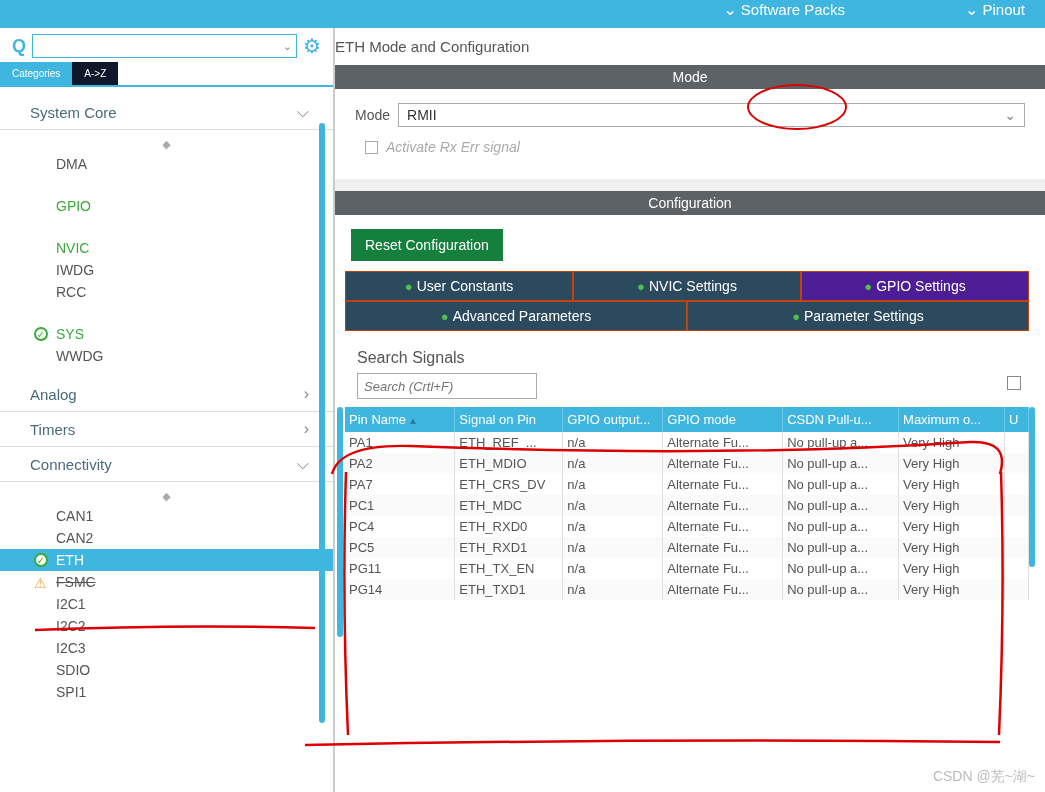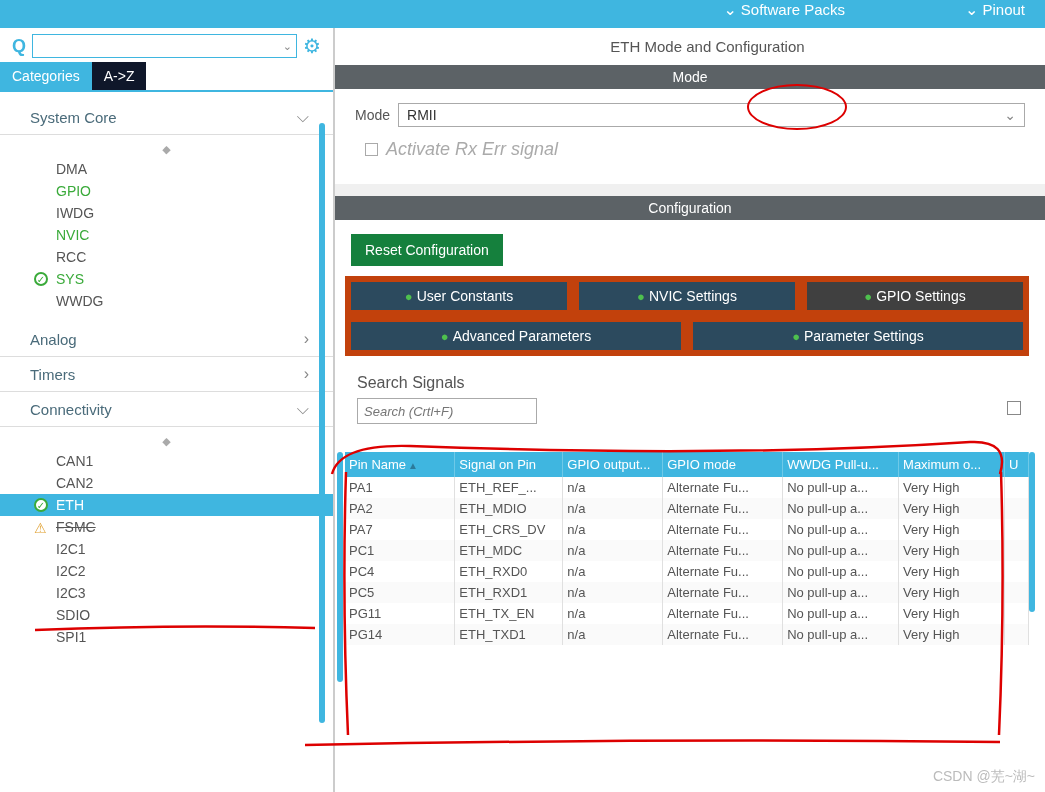--- a/index.html
+++ b/index.html
@@ -9,57 +9,57 @@
   .topbar-item::before { content: "\2304"; margin-right: 4px; font-size: 16px; }
   .main { display: flex; height: calc(100% - 28px); }
   .left { width: 335px; border-right: 2px solid #ccc; display: flex; flex-direction: column; position: relative; }
   .left-scroll { position: absolute; right: 8px; top: 95px; width: 6px; height: 600px; background: #3fb6e0; border-radius: 3px; }
   .search-row { display: flex; align-items: center; padding: 6px 12px 4px 12px; gap: 6px; }
   .search-icon { color: #3fb6e0; font-size: 18px; font-weight: bold; }
   .search-box { flex: 1; height: 24px; border: 1px solid #3fb6e0; padding: 0 4px; display: flex; align-items: center; justify-content: flex-end; }
   .search-chevron { color: #888; font-size: 11px; }
   .gear { color: #3fb6e0; font-size: 20px; }
   .tab-row { display: flex; border-bottom: 2px solid #3fb6e0; }
-  .tab { padding: 6px 12px; font-size: 14px; cursor: pointer; }
+  .tab { padding: 6px 12px; font-size: 10px; cursor: pointer; }
   .tab.active { background: #3fb6e0; color: #fff; }
   .tab.dark { background: #0f172a; color: #fff; }
   .cat-section { padding: 8px 0; }
   .cat-header { display: flex; justify-content: space-between; align-items: center; padding: 8px 24px 8px 30px; color: #4a6b7a; font-size: 15px; cursor: pointer; border-bottom: 1px solid #ddd; }
   .chev { color: #888; font-size: 16px; }
   .cat-body { padding: 6px 0 10px 0; }
   .cat-updown { text-align: center; color: #aaa; font-size: 11px; padding: 2px 0; }
   .peri-item { padding: 3px 10px 3px 56px; font-size: 14px; color: #555; cursor: pointer; position: relative; }
-  .peri-item.green { color: #3aaa3a; }
+  .peri-item.green { color: #3aaa3a; margin-top: 20px; }
   .peri-item.sel { background: #3fb6e0; color: #fff; }
   .peri-check { position: absolute; left: 34px; top: 4px; width: 14px; height: 14px; border-radius: 50%; border: 2px solid #3aaa3a; color: #3aaa3a; font-size: 10px; text-align: center; line-height: 12px; }
   .peri-item.sel .peri-check { background: #fff; border-color: #3aaa3a; }
   .peri-warn { position: absolute; left: 34px; top: 4px; color: #e0a030; font-size: 14px; }
   .peri-strike { text-decoration: line-through; }
   .right { flex: 1; display: flex; flex-direction: column; position: relative; }
-  .r-title { text-align: center; padding: 10px 0; color: #555; font-size: 15px; margin-left: 35px; }
+  .r-title { text-align: left; padding: 10px 0; color: #555; font-size: 15px; }
   .panel-hdr { background: #5c6266; color: #fff; text-align: center; padding: 4px 0; font-size: 14px; }
   .mode-box { padding: 14px 20px 24px 20px; }
   .mode-row { display: flex; align-items: center; gap: 8px; }
   .mode-label { color: #555; font-size: 14px; }
   .mode-select { flex: 1; height: 24px; border: 1px solid #aaa; padding: 0 8px; font-size: 14px; color: #333; display: flex; align-items: center; justify-content: space-between; background: #fff; }
-  .activate-row { margin-top: 12px; display: flex; align-items: center; gap: 8px; color: #aaa; font-style: italic; font-size: 18px; padding-left: 10px; }
+  .activate-row { margin-top: 12px; display: flex; align-items: center; gap: 8px; color: #aaa; font-style: italic; font-size: 14px; padding-left: 10px; }
   .activate-cb { width: 13px; height: 13px; border: 1px solid #aaa; }
   .gap { height: 12px; background: #f0f0f0; }
   .cfg-panel { padding: 14px 16px 0 10px; }
   .reset-btn { background: #15803d; color: #fff; border: none; padding: 8px 14px; font-size: 14px; cursor: pointer; margin: 0 0 10px 6px; }
   .cfg-tabs .row1 { display: flex; }
   .cfg-tabs .row2 { display: flex; }
-  .cfg-tab { flex: 1; background: #2c4a5e; color: #fff; text-align: center; padding: 6px 0; font-size: 14px; border: 6px solid #c2410c; cursor: pointer; }
-  .cfg-tab.active { background: #404040; }
+  .cfg-tab { flex: 1; background: #2c4a5e; color: #fff; text-align: center; padding: 6px 0; font-size: 14px; border: 1px solid #c2410c; cursor: pointer; }
+  .cfg-tab.active { background: #4c1d95; }
   .cfg-tab .ok { color: #4ec04e; margin-right: 4px; font-size: 13px; }
   .search-signals { padding: 18px 0 8px 12px; color: #555; }
   .search-signals-row { display: flex; align-items: center; gap: 10px; }
   .ss-input { width: 180px; height: 26px; border: 1px solid #aaa; padding: 0 6px; font-style: italic; color: #aaa; font-size: 13px; margin-top: 6px; }
   .ss-check { width: 14px; height: 14px; border: 1px solid #888; margin-left: auto; margin-right: 8px; }
-  .grid-wrap { position: relative; margin-top: 20px; }
+  .grid-wrap { position: relative; }
   .grid-scroll-l { position: absolute; left: -8px; top: 0; width: 6px; height: 230px; background: #3fb6e0; border-radius: 3px; }
   .grid-scroll-r { position: absolute; right: -6px; top: 0; width: 6px; height: 160px; background: #3fb6e0; border-radius: 3px; }
   table.gpio { width: 100%; border-collapse: collapse; font-size: 13px; }
   table.gpio th { background: #3fb6e0; color: #fff; font-weight: normal; padding: 5px 4px; text-align: left; border-right: 1px solid #6ec9e8; white-space: nowrap; overflow: hidden; }
   table.gpio th .sort { color: #2c7a9a; font-size: 10px; margin-left: 2px; }
   table.gpio td { padding: 3px 4px; color: #555; border-right: 1px solid #e0e0e0; white-space: nowrap; overflow: hidden; }
   table.gpio tr:nth-child(even) td { background: #fafafa; }
   .watermark { position: absolute; bottom: 6px; right: 10px; color: #bbb; font-size: 14px; }
   
   .red-ellipse { position: absolute; border: 2px solid #d00; border-radius: 50%; pointer-events: none; }
@@ -91,22 +91,22 @@
 
     <div class="cat-section">
       <div class="cat-header">
         <span>System Core</span>
         <span class="chev">⌵</span>
       </div>
       <div class="cat-body" id="syscore-body">
         <div class="cat-updown">◆</div>
       <div class="peri-item"><span>DMA</span></div>
           <div class="peri-item green"><span>GPIO</span></div>
+          <div class="peri-item green"><span>NVIC</span></div>
           <div class="peri-item"><span>IWDG</span></div>
-          <div class="peri-item green"><span>NVIC</span></div>
           <div class="peri-item"><span>RCC</span></div>
           <div class="peri-item green"><span class="peri-check">✓</span><span>SYS</span></div>
           <div class="peri-item"><span>WWDG</span></div>
         </div>
 
       <div class="cat-header">
         <span>Analog</span>
         <span class="chev">›</span>
       </div>
       <div class="cat-header">
@@ -186,21 +186,21 @@
               <col style="width:116px">
               <col style="width:106px">
               <col style="width:24px">
           </colgroup>
           <thead>
               <tr id="gpio-head">
                 <th>Pin Name<span class="sort">▲</span></th>
                 <th>Signal on Pin</th>
                 <th>GPIO output...</th>
                 <th>GPIO mode</th>
-                <th>WWDG Pull-u...</th>
+                <th>CSDN Pull-u...</th>
                 <th>Maximum o...</th>
                 <th>U</th>
               </tr>
             </thead>
           <tbody id="gpio-body">
               <tr>
                 <td>PA1</td>
                 <td>ETH_REF_...</td>
                 <td>n/a</td>
                 <td>Alternate Fu...</td>

